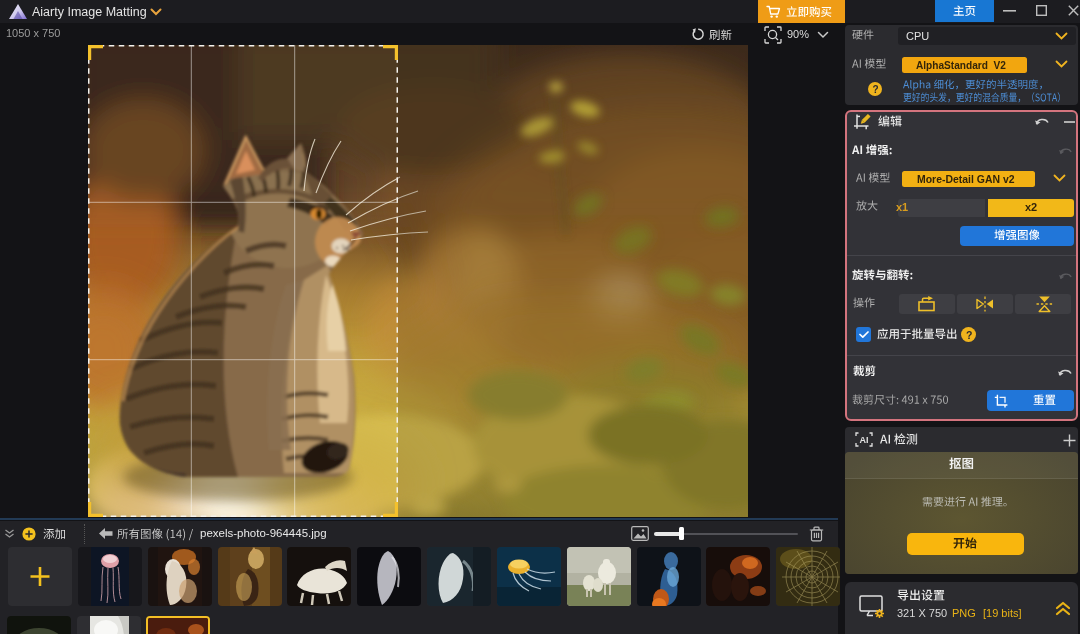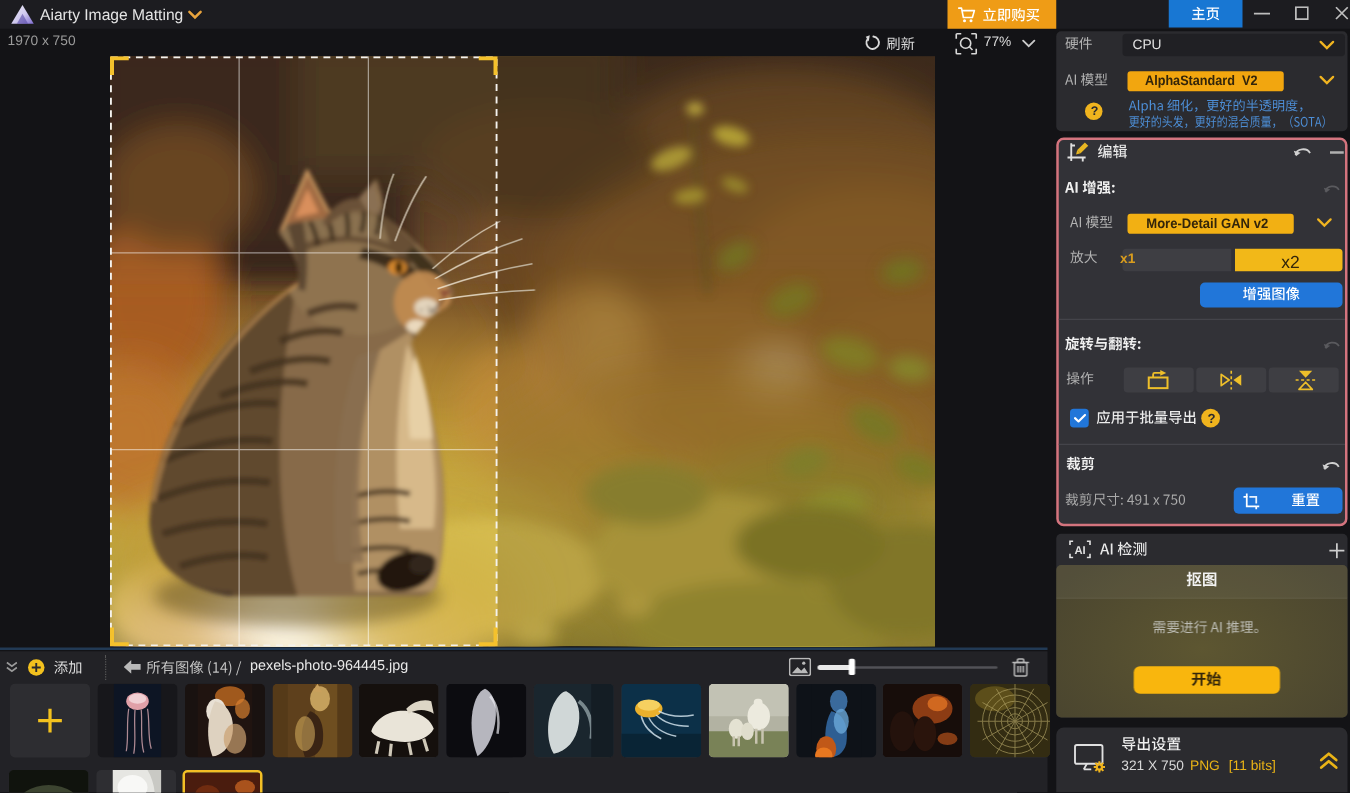--- a/index.html
+++ b/index.html
@@ -38,39 +38,39 @@
     </svg>
 <svg class="abs" style="left:1003px;top:10px" width="13" height="3">
       <rect x="0" y="0" width="13" height="1.6" fill="#bdbdbd"></rect>
     </svg>
 <svg class="abs" style="left:1036px;top:5px" width="11" height="11">
       <rect x="0.7" y="0.7" width="9.6" height="9.6" fill="none" stroke="#bdbdbd" stroke-width="1.4"></rect>
     </svg>
 <svg class="abs" style="left:1068px;top:5px" width="11" height="11">
       <path d="M0.8 0.8 L10.2 10.2 M10.2 0.8 L0.8 10.2" stroke="#bdbdbd" stroke-width="1.4"></path>
     </svg>
-<span style="position:absolute;left:6px;top:27px;font-size:11px;color:#9b9b9b;white-space:pre;line-height:1.2;">1970 x 750</span>
+<span style="position:absolute;left:6px;top:27px;font-size:11px;color:#9b9b9b;white-space:pre;line-height:1.2;">1050 x 750</span>
 <svg class="abs" style="left:691px;top:28px" width="14" height="14" viewBox="0 0 14 14">
 <path d="M3.2 3.1 a5 5 0 1 0 4.5 -1.9" stroke="#d8d8d8" stroke-width="1.5" fill="none" stroke-linecap="round"></path>
 <path d="M4.8 0.2 L1.6 1.4 L4.0 5.2 Z" fill="#d8d8d8"></path>
     </svg>
 <svg style="position:absolute;left:709px;top:28.5px;overflow:visible;" width="23" height="14">
       <path d="M7.4 1.7H8.3V8.1H7.4ZM9.7 0.7H10.6V9.9Q10.6 10.3 10.5 10.5Q10.4 10.7 10.1 10.9Q9.8 11.0 9.4 11.0Q8.9 11.0 8.3 11.0Q8.2 10.8 8.1 10.6Q8.1 10.3 8.0 10.1Q8.5 10.1 8.9 10.1Q9.3 10.1 9.5 10.1Q9.6 10.1 9.7 10.1Q9.7 10.0 9.7 9.9ZM4.0 4.1H4.7V11.0H4.0ZM5.9 5.3H6.6V8.9Q6.6 9.1 6.6 9.3Q6.5 9.5 6.3 9.6Q6.2 9.6 5.9 9.7Q5.6 9.7 5.2 9.7Q5.2 9.5 5.1 9.3Q5.0 9.1 4.9 9.0Q5.3 9.0 5.5 9.0Q5.7 9.0 5.8 9.0Q5.9 9.0 5.9 9.0Q5.9 8.9 5.9 8.8ZM1.2 1.1H2.0V5.0Q2.0 5.6 2.0 6.4Q1.9 7.2 1.8 7.9Q1.7 8.7 1.5 9.5Q1.3 10.2 1.0 10.8Q0.9 10.7 0.8 10.6Q0.7 10.6 0.6 10.5Q0.4 10.4 0.3 10.3Q0.6 9.8 0.8 9.1Q1.0 8.4 1.1 7.7Q1.2 7.0 1.2 6.3Q1.2 5.6 1.2 5.0ZM1.6 1.1H6.6V4.1H1.6V3.4H5.8V1.9H1.6ZM2.2 5.3H6.3V6.1H2.9V9.8H2.2Z M18.2 4.3H22.5V5.1H18.2ZM12.2 1.7H17.3V2.4H12.2ZM12.1 6.2H17.3V7.0H12.1ZM12.0 4.3H17.5V5.0H12.0ZM20.4 4.7H21.3V11.0H20.4ZM13.0 2.6 13.7 2.5Q13.8 2.8 14.0 3.3Q14.1 3.8 14.1 4.1L13.4 4.3Q13.4 4.0 13.2 3.5Q13.1 3.0 13.0 2.6ZM15.8 2.5 16.6 2.6Q16.5 3.1 16.2 3.7Q16.0 4.2 15.9 4.6L15.2 4.4Q15.3 4.2 15.4 3.8Q15.5 3.5 15.6 3.1Q15.8 2.7 15.8 2.5ZM21.5 0.7 22.2 1.3Q21.6 1.5 20.9 1.7Q20.3 1.9 19.5 2.0Q18.8 2.1 18.1 2.2Q18.1 2.1 18.0 1.9Q17.9 1.7 17.9 1.6Q18.5 1.5 19.2 1.3Q19.9 1.2 20.4 1.0Q21.0 0.8 21.5 0.7ZM14.0 0.6 14.7 0.4Q14.9 0.8 15.2 1.2Q15.4 1.6 15.4 1.9L14.6 2.1Q14.6 1.8 14.4 1.4Q14.2 1.0 14.0 0.6ZM14.4 4.7H15.2V9.9Q15.2 10.2 15.1 10.4Q15.0 10.6 14.8 10.7Q14.6 10.7 14.3 10.8Q14.0 10.8 13.6 10.8Q13.6 10.6 13.5 10.4Q13.5 10.2 13.4 10.1Q13.7 10.1 13.9 10.1Q14.2 10.1 14.2 10.1Q14.4 10.1 14.4 9.9ZM17.9 1.6H18.7V5.5Q18.7 6.1 18.6 6.9Q18.6 7.6 18.5 8.3Q18.3 9.0 18.1 9.7Q17.9 10.4 17.5 10.9Q17.4 10.8 17.3 10.7Q17.1 10.6 17.0 10.6Q16.9 10.5 16.8 10.4Q17.3 9.7 17.5 8.9Q17.7 8.0 17.8 7.2Q17.9 6.3 17.9 5.5ZM15.6 7.7 16.2 7.4Q16.5 7.8 16.8 8.3Q17.1 8.8 17.2 9.2L16.6 9.5Q16.4 9.2 16.2 8.6Q15.9 8.1 15.6 7.7ZM13.1 7.4 13.8 7.6Q13.6 8.2 13.2 8.8Q12.9 9.4 12.6 9.8Q12.5 9.7 12.3 9.5Q12.1 9.4 12.0 9.3Q12.3 9.0 12.6 8.5Q12.9 7.9 13.1 7.4Z" fill="#dcdcdc"></path>
     </svg>
 <svg class="abs" style="left:764px;top:26px" width="18" height="18" viewBox="0 0 18 18">
 <g stroke="#d8d8d8" stroke-width="1.3" fill="none">
 <path d="M1 5 V1.7 a0.7 0.7 0 0 1 0.7 -0.7 H5"></path>
         <path d="M13 1 h3.3 a0.7 0.7 0 0 1 0.7 0.7 V5"></path>
 <path d="M17 13 v3.3 a0.7 0.7 0 0 1 -0.7 0.7 H13"></path>
         <path d="M5 17 H1.7 a0.7 0.7 0 0 1 -0.7 -0.7 V13"></path>
 <circle cx="8.5" cy="8.5" r="4.1"></circle>
         <path d="M11.6 11.6 L14 14"></path>
       </g>
     </svg>
-<span style="position:absolute;left:787px;top:28px;font-size:11px;color:#dcdcdc;white-space:pre;line-height:1.2;">77%</span>
+<span style="position:absolute;left:787px;top:28px;font-size:11px;color:#dcdcdc;white-space:pre;line-height:1.2;">90%</span>
 <svg class="abs" style="left:817px;top:31px" width="12" height="8">
       <path d="M1.5 1.5 L6 6 L10.5 1.5" stroke="#c8c8c8" stroke-width="1.5" fill="none" stroke-linecap="round"></path>
     </svg>
 <svg class="abs" style="left:88px;top:45px" width="660" height="472" viewBox="0 0 660 472">
 <defs>
 <linearGradient id="pbg" x1="0" y1="0" x2="0" y2="1">
 <stop offset="0" stop-color="#36261a"></stop>
           <stop offset="0.15" stop-color="#44301e"></stop>
 <stop offset="0.3" stop-color="#5f4226"></stop>
           <stop offset="0.42" stop-color="#825c2b"></stop>
@@ -528,21 +528,21 @@
 <span style="position:absolute;left:917px;top:172.5px;font-size:11px;color:#33250a;font-weight:700;white-space:pre;line-height:1.2;transform:scale(0.95,1);transform-origin:0 0;">More-Detail GAN v2</span>
 <svg class="abs" style="left:1053px;top:174px" width="13" height="9">
       <path d="M1.5 1.5 L6.5 6.5 L11.5 1.5" stroke="#f0b420" stroke-width="1.8" fill="none" stroke-linecap="round"></path>
     </svg>
 <svg style="position:absolute;left:856px;top:200px;overflow:visible;" width="22" height="14">
       <path d="M2.3 0.6 3.0 0.4Q3.2 0.8 3.3 1.2Q3.5 1.6 3.6 1.9L2.8 2.1Q2.8 1.8 2.6 1.4Q2.4 1.0 2.3 0.6ZM0.5 2.2H5.4V3.0H0.5ZM2.3 4.5H4.4V5.2H2.3ZM4.1 4.5H4.9Q4.9 4.5 4.9 4.5Q4.9 4.6 4.9 4.7Q4.9 4.8 4.9 4.8Q4.8 6.2 4.8 7.1Q4.8 8.1 4.7 8.7Q4.7 9.3 4.6 9.6Q4.5 9.9 4.4 10.1Q4.3 10.3 4.2 10.3Q4.0 10.4 3.8 10.4Q3.6 10.5 3.3 10.5Q2.9 10.5 2.6 10.4Q2.6 10.3 2.5 10.0Q2.5 9.8 2.4 9.7Q2.7 9.7 3.0 9.7Q3.3 9.7 3.4 9.7Q3.5 9.7 3.6 9.7Q3.7 9.7 3.7 9.6Q3.8 9.5 3.9 9.2Q3.9 8.9 4.0 8.3Q4.0 7.7 4.0 6.8Q4.1 5.9 4.1 4.6ZM6.5 2.5H10.6V3.3H6.5ZM6.7 0.4 7.6 0.6Q7.4 1.6 7.1 2.6Q6.8 3.6 6.4 4.5Q6.0 5.3 5.5 6.0Q5.5 5.9 5.4 5.8Q5.2 5.6 5.1 5.5Q5.0 5.4 4.9 5.3Q5.3 4.8 5.7 4.0Q6.0 3.2 6.3 2.3Q6.6 1.4 6.7 0.4ZM9.0 2.9 9.8 3.0Q9.5 4.9 9.0 6.3Q8.4 7.8 7.5 8.8Q6.6 9.9 5.2 10.6Q5.2 10.5 5.1 10.4Q5.0 10.2 4.9 10.1Q4.8 10.0 4.7 9.9Q6.1 9.2 6.9 8.3Q7.8 7.3 8.3 6.0Q8.8 4.6 9.0 2.9ZM6.8 3.2Q7.1 4.7 7.6 6.0Q8.0 7.4 8.8 8.3Q9.6 9.3 10.7 9.8Q10.6 9.9 10.5 10.0Q10.4 10.2 10.3 10.3Q10.2 10.4 10.1 10.5Q8.9 9.9 8.2 8.9Q7.4 7.8 6.9 6.4Q6.4 5.0 6.1 3.3ZM1.8 2.6H2.6V5.3Q2.6 6.2 2.5 7.1Q2.3 8.0 2.0 8.9Q1.6 9.8 0.9 10.5Q0.8 10.4 0.6 10.3Q0.4 10.1 0.3 10.0Q1.0 9.3 1.3 8.5Q1.6 7.7 1.7 6.9Q1.8 6.1 1.8 5.3Z M11.7 3.6H21.4V4.4H11.7ZM17.0 3.9Q17.4 5.3 18.0 6.4Q18.6 7.6 19.5 8.4Q20.4 9.3 21.5 9.8Q21.4 9.9 21.3 10.0Q21.2 10.1 21.1 10.3Q21.0 10.4 20.9 10.5Q19.7 10.0 18.8 9.0Q17.9 8.1 17.3 6.9Q16.6 5.6 16.2 4.1ZM16.1 0.4H17.0Q17.0 1.2 16.9 2.0Q16.9 2.9 16.7 3.9Q16.6 4.8 16.3 5.8Q16.0 6.7 15.5 7.6Q15.0 8.5 14.1 9.2Q13.3 10.0 12.1 10.5Q12.0 10.4 11.8 10.2Q11.6 10.0 11.5 9.9Q12.6 9.3 13.4 8.6Q14.2 7.9 14.7 7.1Q15.2 6.3 15.5 5.4Q15.8 4.5 15.9 3.6Q16.0 2.7 16.0 1.9Q16.1 1.1 16.1 0.4Z" fill="#b2b2b2"></path>
     </svg>
 <div class="abs" style="left:898px;top:199px;width:87px;height:17.5px;background:#3e3e43;border-radius:3px 0 0 3px"></div>
 <span style="position:absolute;left:896px;top:201px;font-size:11px;color:#d89c1e;font-weight:700;white-space:pre;line-height:1.2;">x1</span>
 <div class="abs" style="left:988px;top:199px;width:86px;height:17.5px;background:#f2b818;border-radius:0 3px 3px 0"></div>
-<span style="position:absolute;left:1025px;top:201px;font-size:14px;color:#33250a;font-weight:400;white-space:pre;line-height:1.2;">x2</span>
+<span style="position:absolute;left:1025px;top:201px;font-size:11px;color:#33250a;font-weight:700;white-space:pre;line-height:1.2;">x2</span>
 <div class="abs" style="left:960px;top:226px;width:114px;height:19.5px;background:#2176d9;border-radius:4px"></div>
 <svg style="position:absolute;left:994px;top:229px;overflow:visible;" width="46" height="14">
       <path d="M0.6 3.2H3.8V4.2H0.6ZM1.7 0.6H2.7V8.3H1.7ZM0.4 8.5Q1.1 8.3 2.0 8.0Q2.9 7.7 3.8 7.3L4.0 8.3Q3.2 8.6 2.3 9.0Q1.5 9.3 0.8 9.6ZM5.0 0.8 5.9 0.4Q6.2 0.7 6.4 1.1Q6.6 1.4 6.8 1.7L5.8 2.2Q5.7 1.9 5.5 1.5Q5.2 1.1 5.0 0.8ZM8.9 0.4 10.0 0.8Q9.7 1.2 9.4 1.7Q9.0 2.1 8.8 2.4L7.9 2.1Q8.1 1.9 8.3 1.6Q8.4 1.3 8.6 1.0Q8.8 0.6 8.9 0.4ZM7.0 2.4H7.8V5.6H7.0ZM5.5 8.2H9.6V9.0H5.5ZM5.5 9.7H9.6V10.5H5.5ZM4.8 6.6H10.0V11.1H9.0V7.4H5.8V11.1H4.8ZM5.2 2.8V5.2H9.6V2.8ZM4.3 2.1H10.5V6.0H4.3ZM5.4 3.3 6.0 3.1Q6.2 3.5 6.4 3.9Q6.7 4.4 6.7 4.7L6.1 4.9Q6.0 4.6 5.8 4.1Q5.6 3.7 5.4 3.3ZM8.8 3.1 9.5 3.3Q9.2 3.8 9.0 4.2Q8.7 4.6 8.5 5.0L7.9 4.7Q8.1 4.5 8.2 4.2Q8.4 3.9 8.5 3.6Q8.7 3.3 8.8 3.1Z M15.9 9.8Q16.6 9.7 17.6 9.7Q18.6 9.6 19.7 9.6Q20.7 9.5 21.8 9.4L21.8 10.4Q20.8 10.5 19.7 10.5Q18.7 10.6 17.8 10.7Q16.8 10.8 16.0 10.8ZM20.4 8.6 21.3 8.2Q21.6 8.6 21.9 9.1Q22.1 9.5 22.3 10.0Q22.6 10.4 22.7 10.8L21.7 11.2Q21.6 10.8 21.4 10.4Q21.2 9.9 21.0 9.5Q20.7 9.0 20.4 8.6ZM17.4 5.8V7.2H21.0V5.8ZM16.4 4.9H22.0V8.1H16.4ZM17.6 1.9V3.1H20.6V1.9ZM16.7 1.0H21.7V4.0H16.7ZM18.6 3.8H19.7V9.9L18.6 10.0ZM12.6 6.2H15.1V7.2H12.6ZM14.7 6.2H15.8Q15.8 6.2 15.8 6.3Q15.8 6.4 15.8 6.5Q15.8 6.6 15.7 6.7Q15.7 7.9 15.6 8.8Q15.5 9.6 15.4 10.0Q15.3 10.4 15.1 10.6Q14.9 10.8 14.7 10.9Q14.6 11.0 14.3 11.0Q14.1 11.0 13.7 11.0Q13.3 11.0 12.9 11.0Q12.9 10.8 12.8 10.5Q12.8 10.2 12.6 10.0Q13.0 10.1 13.3 10.1Q13.7 10.1 13.8 10.1Q13.9 10.1 14.0 10.0Q14.1 10.0 14.2 9.9Q14.3 9.8 14.4 9.4Q14.5 9.1 14.6 8.3Q14.6 7.6 14.7 6.4ZM12.4 3.6H13.4Q13.3 4.2 13.3 4.8Q13.2 5.5 13.1 6.1Q13.0 6.7 13.0 7.2H12.0Q12.1 6.7 12.1 6.1Q12.2 5.5 12.3 4.8Q12.4 4.1 12.4 3.6ZM12.6 3.6H14.8V2.0H12.1V1.0H15.8V4.6H12.6Z M23.9 0.9H33.6V11.1H32.5V1.9H25.0V11.1H23.9ZM24.5 9.7H33.1V10.6H24.5ZM27.2 7.0 27.7 6.3Q28.1 6.4 28.7 6.6Q29.2 6.7 29.7 6.9Q30.1 7.0 30.5 7.2L30.0 7.9Q29.7 7.7 29.2 7.6Q28.7 7.4 28.2 7.2Q27.7 7.1 27.2 7.0ZM27.7 2.0 28.6 2.3Q28.3 2.8 27.8 3.3Q27.4 3.8 26.9 4.2Q26.4 4.6 25.9 5.0Q25.9 4.9 25.7 4.8Q25.6 4.6 25.5 4.5Q25.3 4.4 25.2 4.3Q25.9 3.9 26.6 3.3Q27.3 2.7 27.7 2.0ZM30.8 2.9H31.0L31.1 2.9L31.7 3.2Q31.3 3.9 30.6 4.5Q29.9 5.1 29.1 5.6Q28.2 6.0 27.3 6.4Q26.4 6.7 25.5 6.9Q25.5 6.8 25.4 6.6Q25.3 6.5 25.2 6.3Q25.1 6.1 25.0 6.0Q25.9 5.9 26.7 5.6Q27.6 5.3 28.4 4.9Q29.2 4.5 29.8 4.1Q30.4 3.6 30.8 3.0ZM27.3 3.6Q27.8 4.2 28.7 4.6Q29.5 5.1 30.5 5.4Q31.4 5.8 32.5 6.0Q32.3 6.1 32.1 6.4Q32.0 6.6 31.9 6.8Q30.8 6.6 29.8 6.2Q28.8 5.8 28.0 5.2Q27.1 4.6 26.5 4.0ZM27.6 2.9H31.1V3.7H27.0ZM26.1 8.4 26.6 7.7Q27.2 7.8 27.8 7.9Q28.5 8.0 29.1 8.1Q29.7 8.3 30.3 8.4Q30.9 8.6 31.3 8.7L30.8 9.5Q30.3 9.3 29.5 9.1Q28.7 8.9 27.8 8.7Q26.9 8.5 26.1 8.4Z M40.0 1.2H42.8V2.1H40.0ZM39.6 3.7V4.6H43.9V3.7ZM38.6 2.8H44.9V5.4H38.6ZM40.4 6.0 41.2 5.6Q41.7 6.0 42.1 6.6Q42.4 7.1 42.6 7.8Q42.8 8.4 42.8 8.9Q42.8 9.5 42.7 10.0Q42.6 10.4 42.3 10.6Q42.1 10.9 41.8 11.0Q41.6 11.1 41.3 11.1Q40.9 11.1 40.6 11.1Q40.5 10.9 40.5 10.6Q40.4 10.3 40.3 10.1Q40.5 10.2 40.7 10.2Q40.9 10.2 41.0 10.2Q41.2 10.2 41.3 10.1Q41.5 10.1 41.6 10.0Q41.7 9.8 41.8 9.5Q41.8 9.1 41.8 8.7Q41.8 8.3 41.6 7.8Q41.5 7.3 41.2 6.8Q40.9 6.4 40.4 6.0ZM41.1 6.6 41.8 6.9Q41.4 7.3 40.8 7.7Q40.2 8.1 39.6 8.4Q39.0 8.7 38.4 8.9Q38.3 8.8 38.1 8.6Q38.0 8.4 37.8 8.2Q38.4 8.1 39.0 7.8Q39.6 7.6 40.2 7.2Q40.7 6.9 41.1 6.6ZM41.7 7.7 42.5 8.0Q42.0 8.6 41.3 9.1Q40.6 9.6 39.8 10.0Q39.1 10.4 38.3 10.6Q38.2 10.5 38.0 10.2Q37.9 10.0 37.7 9.9Q38.4 9.7 39.2 9.3Q40.0 9.0 40.6 8.5Q41.3 8.1 41.7 7.7ZM44.4 5.8 45.1 6.5Q44.7 6.7 44.2 7.0Q43.7 7.2 43.3 7.5Q42.8 7.7 42.4 7.8L41.8 7.3Q42.2 7.1 42.7 6.8Q43.2 6.6 43.6 6.3Q44.0 6.0 44.4 5.8ZM40.0 0.4 41.1 0.6Q40.6 1.5 39.9 2.4Q39.1 3.3 38.1 4.1Q38.1 4.0 37.9 3.9Q37.8 3.7 37.7 3.6Q37.5 3.5 37.4 3.4Q38.0 3.0 38.5 2.5Q39.0 1.9 39.4 1.4Q39.8 0.9 40.0 0.4ZM42.4 1.2H42.6L42.8 1.2L43.5 1.6Q43.2 2.1 42.7 2.7Q42.3 3.2 41.9 3.6Q41.8 3.4 41.6 3.2Q41.5 3.1 41.4 3.0Q41.6 2.8 41.8 2.5Q42.0 2.2 42.1 1.9Q42.3 1.6 42.4 1.4ZM43.8 6.9Q44.0 7.4 44.2 8.0Q44.5 8.5 44.9 8.9Q45.3 9.4 45.7 9.6Q45.5 9.8 45.3 10.0Q45.1 10.2 45.0 10.4Q44.3 9.9 43.8 9.0Q43.2 8.1 43.0 7.1ZM41.4 3.1H42.3V3.2Q42.3 3.5 42.2 3.9Q42.1 4.3 41.9 4.8Q41.7 5.2 41.3 5.7Q40.9 6.1 40.2 6.5Q39.4 7.0 38.4 7.3Q38.3 7.2 38.1 7.0Q37.9 6.8 37.8 6.6Q38.8 6.3 39.4 6.0Q40.1 5.6 40.5 5.2Q40.9 4.8 41.1 4.4Q41.3 4.1 41.4 3.7Q41.4 3.4 41.4 3.2ZM37.4 0.5 38.4 0.8Q38.0 1.7 37.6 2.7Q37.1 3.7 36.5 4.5Q36.0 5.4 35.4 6.0Q35.3 5.9 35.2 5.7Q35.1 5.5 35.0 5.3Q34.9 5.1 34.8 4.9Q35.3 4.4 35.8 3.7Q36.3 2.9 36.7 2.1Q37.1 1.3 37.4 0.5ZM36.2 3.6 37.2 2.6 37.3 2.6V11.1H36.2Z" fill="#ffffff"></path>
     </svg>
 <div class="abs" style="left:847px;top:255px;width:229px;height:1px;background:#44444a"></div>
 <svg style="position:absolute;left:852px;top:269px;overflow:visible;" width="61" height="14">
       <path d="M0.4 2.1H5.2V3.4H0.4ZM2.2 4.6H4.1V5.8H2.2ZM7.5 4.5H8.7V10.0H7.5ZM1.5 2.9H2.9Q2.8 4.2 2.8 5.3Q2.7 6.5 2.6 7.6Q2.4 8.6 2.1 9.5Q1.8 10.4 1.2 11.1Q1.1 10.9 0.8 10.6Q0.5 10.3 0.2 10.2Q0.9 9.4 1.1 8.2Q1.4 7.1 1.5 5.8Q1.5 4.4 1.5 2.9ZM3.6 4.6H4.9Q4.9 4.6 4.9 4.7Q4.9 4.8 4.9 4.9Q4.9 5.0 4.9 5.1Q4.9 6.5 4.8 7.5Q4.8 8.4 4.8 9.1Q4.7 9.7 4.6 10.1Q4.6 10.4 4.5 10.6Q4.3 10.8 4.1 10.9Q4.0 11.0 3.7 11.1Q3.5 11.1 3.2 11.1Q2.9 11.1 2.5 11.1Q2.5 10.8 2.4 10.5Q2.4 10.1 2.2 9.9Q2.5 9.9 2.7 9.9Q2.9 9.9 3.0 9.9Q3.1 9.9 3.2 9.9Q3.3 9.9 3.4 9.8Q3.4 9.7 3.5 9.4Q3.5 9.1 3.5 8.5Q3.6 7.9 3.6 7.0Q3.6 6.1 3.6 4.8ZM6.3 1.7H11.1V3.0H6.3ZM5.6 3.8H10.1V5.0H5.6ZM8.1 6.6H10.7V7.8H8.1ZM6.2 0.3 7.6 0.6Q7.3 1.8 6.8 2.8Q6.3 3.8 5.7 4.5Q5.6 4.4 5.4 4.2Q5.1 4.1 4.9 3.9Q4.7 3.7 4.6 3.6Q5.2 3.1 5.6 2.2Q6.0 1.3 6.2 0.3ZM9.8 3.8H10.0L10.2 3.8L11.1 4.1Q10.9 4.6 10.7 5.2Q10.5 5.9 10.3 6.3L9.3 5.9Q9.4 5.5 9.6 5.0Q9.7 4.5 9.8 4.0ZM5.7 5.9H6.9Q6.8 7.0 6.7 8.0Q6.6 8.9 6.3 9.7Q6.1 10.5 5.5 11.1Q5.4 10.9 5.1 10.6Q4.9 10.4 4.7 10.2Q5.1 9.7 5.3 9.1Q5.5 8.4 5.6 7.6Q5.7 6.8 5.7 5.9ZM6.7 7.4Q7.0 8.4 7.4 8.9Q7.8 9.4 8.3 9.6Q8.9 9.7 9.5 9.7Q9.6 9.7 9.9 9.7Q10.1 9.7 10.4 9.7Q10.6 9.7 10.9 9.7Q11.1 9.7 11.3 9.7Q11.2 9.9 11.1 10.1Q11.0 10.3 11.0 10.6Q10.9 10.8 10.9 11.0H10.5H9.4Q8.8 11.0 8.2 10.8Q7.7 10.7 7.2 10.4Q6.7 10.0 6.4 9.4Q6.0 8.7 5.8 7.7ZM1.8 0.7 3.1 0.4Q3.3 0.7 3.5 1.2Q3.7 1.6 3.9 2.0L2.5 2.4Q2.4 2.1 2.2 1.6Q2.0 1.1 1.8 0.7Z M11.9 1.6H16.4V2.8H11.9ZM14.1 3.5H15.4V11.1H14.1ZM11.8 8.0Q12.4 7.9 13.2 7.8Q14.0 7.7 14.9 7.6Q15.8 7.5 16.6 7.3L16.7 8.5Q15.5 8.7 14.3 8.9Q13.1 9.2 12.1 9.3ZM12.3 6.6Q12.3 6.4 12.2 6.2Q12.2 6.0 12.1 5.8Q12.0 5.6 11.9 5.4Q12.1 5.3 12.2 5.1Q12.4 4.9 12.5 4.5Q12.6 4.3 12.7 3.9Q12.9 3.5 13.0 2.9Q13.2 2.3 13.3 1.7Q13.5 1.0 13.6 0.3L14.9 0.6Q14.7 1.5 14.4 2.5Q14.1 3.4 13.8 4.3Q13.4 5.2 13.0 5.9V5.9Q13.0 5.9 12.9 6.0Q12.8 6.0 12.7 6.1Q12.6 6.2 12.4 6.4Q12.3 6.5 12.3 6.6ZM12.3 6.6V5.5L12.9 5.1H16.3V6.4H13.2Q13.0 6.4 12.7 6.4Q12.4 6.5 12.3 6.6ZM18.0 5.9H21.3V7.2H18.0ZM21.0 5.9H21.2L21.4 5.8L22.4 6.3Q22.0 6.8 21.6 7.4Q21.2 8.0 20.7 8.6Q20.2 9.2 19.8 9.8L18.6 9.2Q19.1 8.7 19.5 8.1Q19.9 7.5 20.3 7.0Q20.7 6.4 21.0 6.0ZM17.3 8.8 18.1 7.9Q18.8 8.2 19.4 8.6Q20.1 9.0 20.7 9.4Q21.2 9.8 21.6 10.1L20.7 11.2Q20.4 10.9 19.8 10.4Q19.2 10.0 18.5 9.6Q17.9 9.1 17.3 8.8ZM19.0 0.4 20.4 0.5Q20.2 1.4 19.9 2.3Q19.7 3.2 19.5 4.1Q19.2 5.0 19.0 5.8Q18.8 6.6 18.6 7.2H17.1Q17.3 6.5 17.6 5.7Q17.9 4.9 18.1 3.9Q18.4 3.0 18.6 2.1Q18.8 1.2 19.0 0.4ZM16.8 1.6H22.2V2.8H16.8ZM16.4 3.7H22.6V5.0H16.4Z M26.0 4.6H32.4V5.9H26.0ZM26.5 1.7H33.2V3.1H26.5ZM23.6 7.1H30.8V8.4H23.6ZM32.1 4.6H33.5Q33.5 4.6 33.5 4.7Q33.5 4.9 33.5 5.0Q33.5 5.1 33.5 5.2Q33.3 6.9 33.2 7.9Q33.0 9.0 32.8 9.6Q32.6 10.2 32.3 10.4Q32.0 10.7 31.7 10.8Q31.4 11.0 30.9 11.0Q30.6 11.0 30.0 11.0Q29.4 11.0 28.8 11.0Q28.8 10.7 28.6 10.3Q28.5 9.9 28.2 9.6Q28.9 9.7 29.6 9.7Q30.2 9.7 30.5 9.7Q30.7 9.7 30.8 9.7Q31.0 9.6 31.1 9.5Q31.3 9.4 31.5 8.8Q31.7 8.3 31.8 7.3Q32.0 6.3 32.1 4.8ZM25.9 0.5 27.3 0.7Q27.2 1.3 27.0 2.0Q26.9 2.7 26.8 3.5Q26.6 4.2 26.5 4.8Q26.4 5.4 26.3 5.9L24.8 5.9Q24.9 5.4 25.1 4.7Q25.2 4.1 25.4 3.3Q25.5 2.6 25.6 1.9Q25.8 1.2 25.9 0.5Z M35.0 3.1H40.0V4.1H35.0ZM35.9 8.1H39.2V9.0H35.9ZM35.9 9.6H39.2V10.6H35.9ZM37.1 1.4H38.2V6.3H37.1ZM37.2 7.1H38.1V10.1H37.2ZM39.4 0.4 40.1 1.3Q39.4 1.4 38.6 1.5Q37.8 1.6 36.9 1.7Q36.1 1.8 35.3 1.8Q35.3 1.6 35.2 1.3Q35.1 1.1 35.0 0.9Q35.8 0.8 36.6 0.8Q37.4 0.7 38.1 0.6Q38.8 0.5 39.4 0.4ZM38.1 3.8Q38.2 3.9 38.5 4.1Q38.8 4.2 39.1 4.5Q39.5 4.7 39.7 4.9Q40.0 5.1 40.1 5.1L39.5 6.2Q39.3 6.0 39.0 5.8Q38.8 5.5 38.5 5.3Q38.2 5.0 38.0 4.7Q37.7 4.5 37.5 4.4ZM35.4 2.0 36.3 1.8Q36.4 2.0 36.5 2.4Q36.6 2.7 36.7 2.9L35.8 3.2Q35.7 3.0 35.6 2.6Q35.5 2.3 35.4 2.0ZM38.9 1.6 39.9 1.9Q39.7 2.3 39.6 2.7Q39.4 3.2 39.2 3.4L38.4 3.2Q38.5 3.0 38.6 2.7Q38.7 2.4 38.8 2.1Q38.9 1.9 38.9 1.6ZM36.9 3.6 37.6 4.0Q37.4 4.5 37.0 5.0Q36.6 5.6 36.2 6.0Q35.7 6.5 35.3 6.8Q35.2 6.5 35.1 6.2Q34.9 5.8 34.8 5.6Q35.2 5.4 35.6 5.0Q36.0 4.7 36.3 4.3Q36.7 3.9 36.9 3.6ZM35.3 6.5H39.9V11.0H38.9V7.5H36.3V11.1H35.3ZM40.3 0.8H42.3V2.0H40.3ZM41.7 0.8H42.8V9.8Q42.8 10.2 42.7 10.5Q42.6 10.7 42.4 10.9Q42.1 11.0 41.7 11.1Q41.4 11.1 40.9 11.1Q40.9 10.9 40.8 10.5Q40.7 10.2 40.5 10.0Q40.8 10.0 41.1 10.0Q41.4 10.0 41.5 10.0Q41.6 10.0 41.6 9.9Q41.7 9.9 41.7 9.8ZM43.0 0.9H44.8V2.0H43.0ZM44.3 0.9H45.4V9.8Q45.4 10.2 45.3 10.5Q45.2 10.7 45.0 10.9Q44.7 11.0 44.3 11.1Q43.9 11.1 43.4 11.1Q43.4 10.9 43.3 10.5Q43.1 10.2 43.0 9.9Q43.4 10.0 43.7 10.0Q44.0 10.0 44.1 10.0Q44.2 10.0 44.3 9.9Q44.3 9.9 44.3 9.8ZM40.2 3.1 41.0 2.9Q41.2 3.2 41.3 3.7Q41.4 4.1 41.6 4.4Q41.7 4.8 41.7 5.1L40.8 5.4Q40.8 5.1 40.7 4.7Q40.6 4.3 40.4 3.9Q40.3 3.5 40.2 3.1ZM42.9 3.0 43.7 2.9Q43.9 3.2 44.0 3.6Q44.1 4.1 44.2 4.4Q44.3 4.8 44.3 5.1L43.4 5.3Q43.4 5.0 43.3 4.6Q43.2 4.2 43.1 3.8Q43.0 3.4 42.9 3.0ZM42.7 7.3Q43.1 7.0 43.6 6.5Q44.1 6.0 44.6 5.5L45.1 6.3Q44.7 6.8 44.2 7.3Q43.7 7.8 43.3 8.3ZM40.1 7.5Q40.4 7.2 40.9 6.6Q41.5 6.1 42.0 5.5L42.5 6.3Q42.1 6.9 41.6 7.4Q41.1 8.0 40.6 8.5Z M46.4 1.6H50.9V2.8H46.4ZM48.6 3.5H49.9V11.1H48.6ZM46.3 8.0Q46.9 7.9 47.7 7.8Q48.5 7.7 49.4 7.6Q50.3 7.5 51.1 7.3L51.2 8.5Q50.0 8.7 48.8 8.9Q47.6 9.2 46.6 9.3ZM46.8 6.6Q46.8 6.4 46.7 6.2Q46.7 6.0 46.6 5.8Q46.5 5.6 46.4 5.4Q46.6 5.3 46.7 5.1Q46.9 4.9 47.0 4.5Q47.1 4.3 47.2 3.9Q47.4 3.5 47.5 2.9Q47.7 2.3 47.8 1.7Q48.0 1.0 48.1 0.3L49.4 0.6Q49.2 1.5 48.9 2.5Q48.6 3.4 48.3 4.3Q47.9 5.2 47.5 5.9V5.9Q47.5 5.9 47.4 6.0Q47.3 6.0 47.2 6.1Q47.1 6.2 46.9 6.4Q46.8 6.5 46.8 6.6ZM46.8 6.6V5.5L47.4 5.1H50.8V6.4H47.7Q47.5 6.4 47.2 6.4Q46.9 6.5 46.8 6.6ZM52.5 5.9H55.8V7.2H52.5ZM55.5 5.9H55.7L55.9 5.8L56.9 6.3Q56.5 6.8 56.1 7.4Q55.7 8.0 55.2 8.6Q54.7 9.2 54.3 9.8L53.1 9.2Q53.6 8.7 54.0 8.1Q54.4 7.5 54.8 7.0Q55.2 6.4 55.5 6.0ZM51.8 8.8 52.6 7.9Q53.3 8.2 53.9 8.6Q54.6 9.0 55.2 9.4Q55.7 9.8 56.1 10.1L55.2 11.2Q54.9 10.9 54.3 10.4Q53.7 10.0 53.0 9.6Q52.4 9.1 51.8 8.8ZM53.5 0.4 54.9 0.5Q54.7 1.4 54.4 2.3Q54.2 3.2 54.0 4.1Q53.7 5.0 53.5 5.8Q53.3 6.6 53.1 7.2H51.6Q51.8 6.5 52.1 5.7Q52.4 4.9 52.6 3.9Q52.9 3.0 53.1 2.1Q53.3 1.2 53.5 0.4ZM51.3 1.6H56.7V2.8H51.3ZM50.9 3.7H57.1V5.0H50.9Z M59.4 5.9Q58.9 5.9 58.6 5.6Q58.3 5.3 58.3 4.8Q58.3 4.3 58.6 4.0Q58.9 3.7 59.4 3.7Q59.8 3.7 60.1 4.0Q60.4 4.3 60.4 4.8Q60.4 5.3 60.1 5.6Q59.8 5.9 59.4 5.9ZM59.4 10.3Q58.9 10.3 58.6 10.0Q58.3 9.6 58.3 9.2Q58.3 8.7 58.6 8.4Q58.9 8.1 59.4 8.1Q59.8 8.1 60.1 8.4Q60.4 8.7 60.4 9.2Q60.4 9.6 60.1 10.0Q59.8 10.3 59.4 10.3Z" fill="#f0f0f0"></path>
     </svg>
 <svg class="abs" style="left:1058px;top:270px" width="16" height="13" viewBox="0 0 17 14">
 <path d="M2.5 9 a6 5 0 0 1 11.5 -1.5" stroke="#5a5a5e" stroke-width="1.5" fill="none"></path>
@@ -639,19 +639,19 @@
 <path d="M20.5 14 V23 M16 18.5 H25 M17.3 15.3 L23.7 21.7 M23.7 15.3 L17.3 21.7"></path>
         </g>
         <circle cx="20.5" cy="18.5" r="1.2" fill="#2b2b2f"></circle>
       </g>
     </svg>
 <svg style="position:absolute;left:897px;top:589px;overflow:visible;" width="48" height="15">
       <path d="M0.7 7.0H11.3V8.0H0.7ZM7.6 6.1H8.8V10.3Q8.8 10.8 8.6 11.0Q8.5 11.3 8.1 11.4Q7.8 11.5 7.2 11.5Q6.6 11.5 5.7 11.5Q5.7 11.3 5.6 11.0Q5.5 10.7 5.3 10.5Q5.8 10.5 6.2 10.5Q6.6 10.5 6.9 10.5Q7.2 10.5 7.3 10.5Q7.5 10.5 7.5 10.5Q7.6 10.4 7.6 10.3ZM2.4 8.5 3.2 7.8Q3.6 8.1 4.0 8.5Q4.4 8.8 4.7 9.2Q5.1 9.5 5.3 9.8L4.4 10.6Q4.2 10.3 3.9 9.9Q3.6 9.6 3.2 9.2Q2.8 8.8 2.4 8.5ZM1.6 1.4H2.7V4.3Q2.7 4.6 2.9 4.7Q3.0 4.8 3.3 4.9Q3.6 4.9 4.3 4.9Q4.4 4.9 4.8 4.9Q5.1 4.9 5.6 4.9Q6.0 4.9 6.5 4.9Q6.9 4.9 7.4 4.9Q7.9 4.9 8.2 4.9Q8.6 4.9 8.8 4.9Q9.3 4.9 9.5 4.9Q9.8 4.8 9.9 4.6Q10.0 4.4 10.0 4.0Q10.3 4.1 10.6 4.2Q10.9 4.3 11.1 4.4Q11.0 5.0 10.8 5.3Q10.6 5.6 10.1 5.7Q9.7 5.9 8.9 5.9Q8.8 5.9 8.4 5.9Q8.1 5.9 7.6 5.9Q7.1 5.9 6.6 5.9Q6.1 5.9 5.6 5.9Q5.1 5.9 4.8 5.9Q4.5 5.9 4.3 5.9Q3.3 5.9 2.7 5.7Q2.1 5.6 1.8 5.3Q1.6 5.0 1.6 4.3ZM1.9 2.9H8.8V1.8H1.6V0.8H9.9V3.9H1.9Z M17.3 0.4H18.6V10.3H17.3ZM21.6 6.4H22.8V11.6H21.6ZM13.7 1.5H14.9V4.6H21.1V1.5H22.3V5.7H13.7ZM13.2 6.4H14.4V9.8H22.2V10.9H13.2Z M25.3 1.3 26.1 0.6Q26.4 0.9 26.8 1.2Q27.1 1.5 27.5 1.9Q27.8 2.2 28.0 2.4L27.2 3.2Q27.0 3.0 26.7 2.6Q26.4 2.3 26.0 1.9Q25.7 1.6 25.3 1.3ZM26.0 11.4 25.8 10.4 26.0 9.9 28.4 8.2Q28.4 8.4 28.6 8.7Q28.7 8.9 28.8 9.1Q28.0 9.7 27.5 10.1Q26.9 10.5 26.7 10.8Q26.4 11.0 26.3 11.1Q26.1 11.3 26.0 11.4ZM24.5 4.2H26.6V5.3H24.5ZM30.1 0.8H33.3V1.9H30.1ZM28.6 5.7H34.1V6.8H28.6ZM33.8 5.7H34.0L34.2 5.6L34.9 5.9Q34.5 7.2 33.9 8.1Q33.3 9.0 32.4 9.7Q31.6 10.4 30.6 10.8Q29.6 11.3 28.5 11.6Q28.4 11.3 28.2 11.0Q28.1 10.8 27.9 10.6Q29.0 10.4 29.9 10.0Q30.8 9.6 31.6 9.0Q32.4 8.4 32.9 7.6Q33.5 6.9 33.8 5.9ZM30.0 6.5Q30.4 7.6 31.2 8.4Q32.1 9.2 33.2 9.8Q34.3 10.3 35.6 10.6Q35.5 10.7 35.4 10.9Q35.2 11.1 35.1 11.2Q35.0 11.4 34.9 11.6Q32.8 11.1 31.3 9.9Q29.9 8.7 29.0 6.9ZM29.8 0.8H30.8V2.2Q30.8 2.8 30.7 3.4Q30.5 4.0 30.1 4.5Q29.6 5.1 28.7 5.5Q28.7 5.4 28.5 5.2Q28.4 5.0 28.2 4.9Q28.1 4.7 28.0 4.7Q28.8 4.3 29.2 3.9Q29.5 3.5 29.7 3.0Q29.8 2.6 29.8 2.2ZM32.7 0.8H33.8V3.6Q33.8 3.8 33.9 3.9Q33.9 4.0 34.0 4.0Q34.1 4.0 34.2 4.0Q34.4 4.0 34.5 4.0Q34.7 4.0 34.8 4.0Q34.9 4.0 35.1 4.0Q35.3 4.0 35.4 4.0Q35.4 4.2 35.4 4.4Q35.4 4.7 35.5 4.9Q35.3 5.0 35.2 5.0Q35.0 5.0 34.8 5.0Q34.7 5.0 34.5 5.0Q34.3 5.0 34.2 5.0Q34.0 5.0 33.9 5.0Q33.4 5.0 33.2 4.8Q32.9 4.7 32.8 4.4Q32.7 4.1 32.7 3.5ZM26.0 11.4Q26.0 11.2 25.9 11.0Q25.8 10.9 25.7 10.7Q25.6 10.5 25.5 10.4Q25.6 10.3 25.7 10.2Q25.9 10.0 26.0 9.8Q26.1 9.5 26.1 9.3V4.2H27.2V10.1Q27.2 10.1 27.0 10.3Q26.8 10.4 26.6 10.6Q26.4 10.8 26.2 11.0Q26.0 11.2 26.0 11.4Z M43.9 1.7V2.6H45.6V1.7ZM41.1 1.7V2.6H42.8V1.7ZM38.4 1.7V2.6H40.1V1.7ZM37.3 0.9H46.8V3.4H37.3ZM36.8 4.0H47.1V4.8H36.8ZM41.4 3.1 42.5 3.2Q42.4 3.8 42.3 4.5Q42.2 5.2 42.0 5.7H41.0Q41.1 5.4 41.1 4.9Q41.2 4.5 41.3 4.0Q41.3 3.5 41.4 3.1ZM36.7 10.4H47.4V11.2H36.7ZM38.7 6.7H45.2V7.4H38.7ZM38.8 7.9H45.2V8.6H38.8ZM38.8 9.2H45.3V9.8H38.8ZM38.2 5.4H45.8V10.9H44.7V6.2H39.2V10.9H38.2Z" fill="#f0f0f0"></path>
     </svg>
 <span style="position:absolute;left:897px;top:607px;font-size:11px;color:#d8d8d8;white-space:pre;line-height:1.2;">321 X 750</span>
 <span style="position:absolute;left:952px;top:607px;font-size:11px;color:#e9b316;white-space:pre;line-height:1.2;">PNG</span>
-<span style="position:absolute;left:983px;top:607px;font-size:11px;color:#e9b316;white-space:pre;line-height:1.2;">[11 bits]</span>
+<span style="position:absolute;left:983px;top:607px;font-size:11px;color:#e9b316;white-space:pre;line-height:1.2;">[19 bits]</span>
 <svg class="abs" style="left:1055px;top:601px" width="16" height="15" viewBox="0 0 16 15">
 <g stroke="#e9b316" stroke-width="2.2" fill="none" stroke-linecap="round" stroke-linejoin="round">
 <path d="M2 7 L8 2 L14 7"></path>
         <path d="M2 13 L8 8 L14 13"></path>
       </g>
     </svg>
 </div>
 </body></html>

